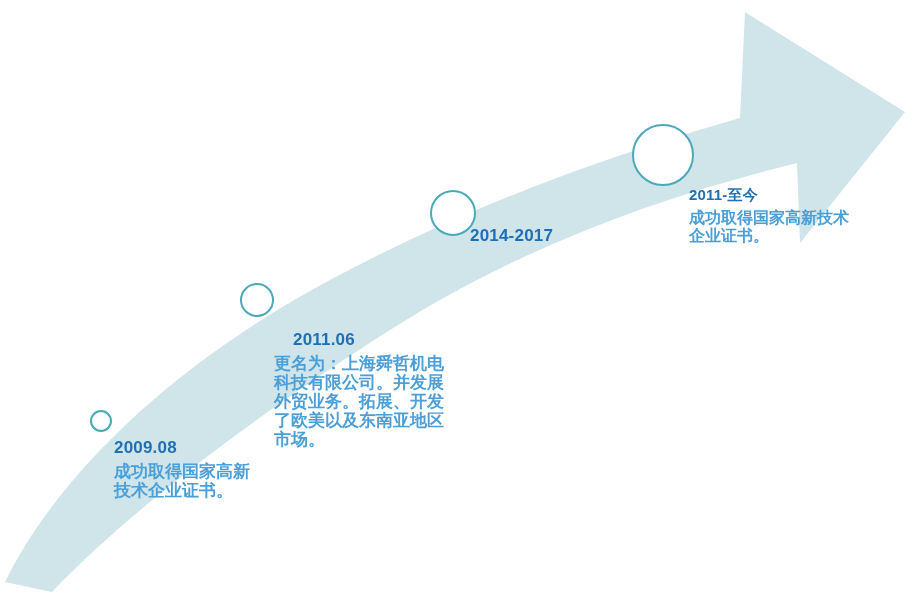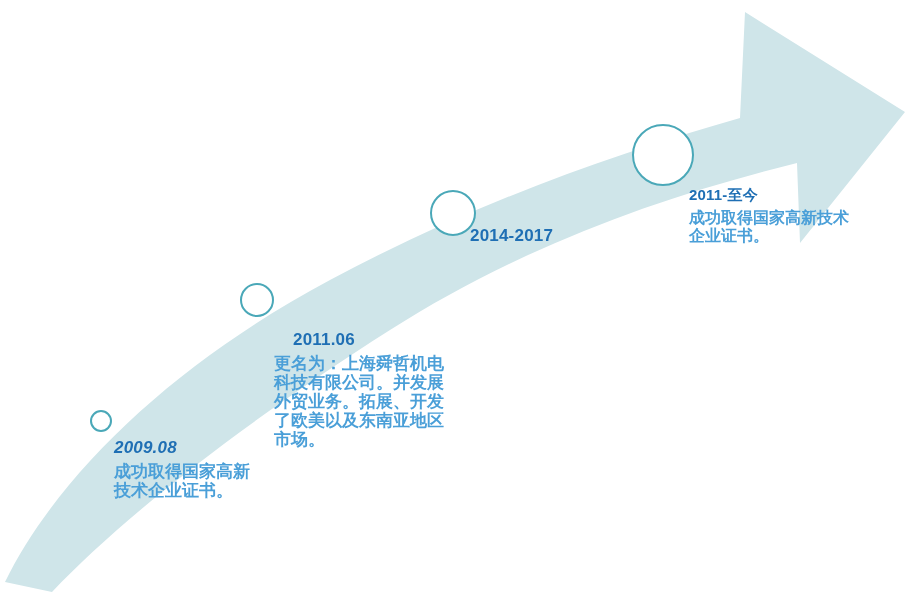--- a/index.html
+++ b/index.html
@@ -44,21 +44,21 @@
     letter-spacing: 0.2px;
     white-space: nowrap;
     margin: 0 0 4px 0;
   }
   .m-desc {
     color: #4a9fd8;
     margin: 0;
     line-height: 1.12;
     font-weight: bold;
   }
-  .m1 .m-year { font-size: 17px; font-style: italic; }
+  .m1 .m-year { font-size: 17px; }
   .m1 .m-desc { font-size: 17px; }
   .m2 .m-year { font-size: 17px; margin-left: 19px; }
   .m2 .m-desc { font-size: 17px; }
   .m3 .m-year { font-size: 17px; }
   .m3 .m-desc { font-size: 17px; }
   .m4 .m-year { font-size: 15px; }
   .m4 .m-desc { font-size: 16px; }
 </style>
 </head>
 <body>

